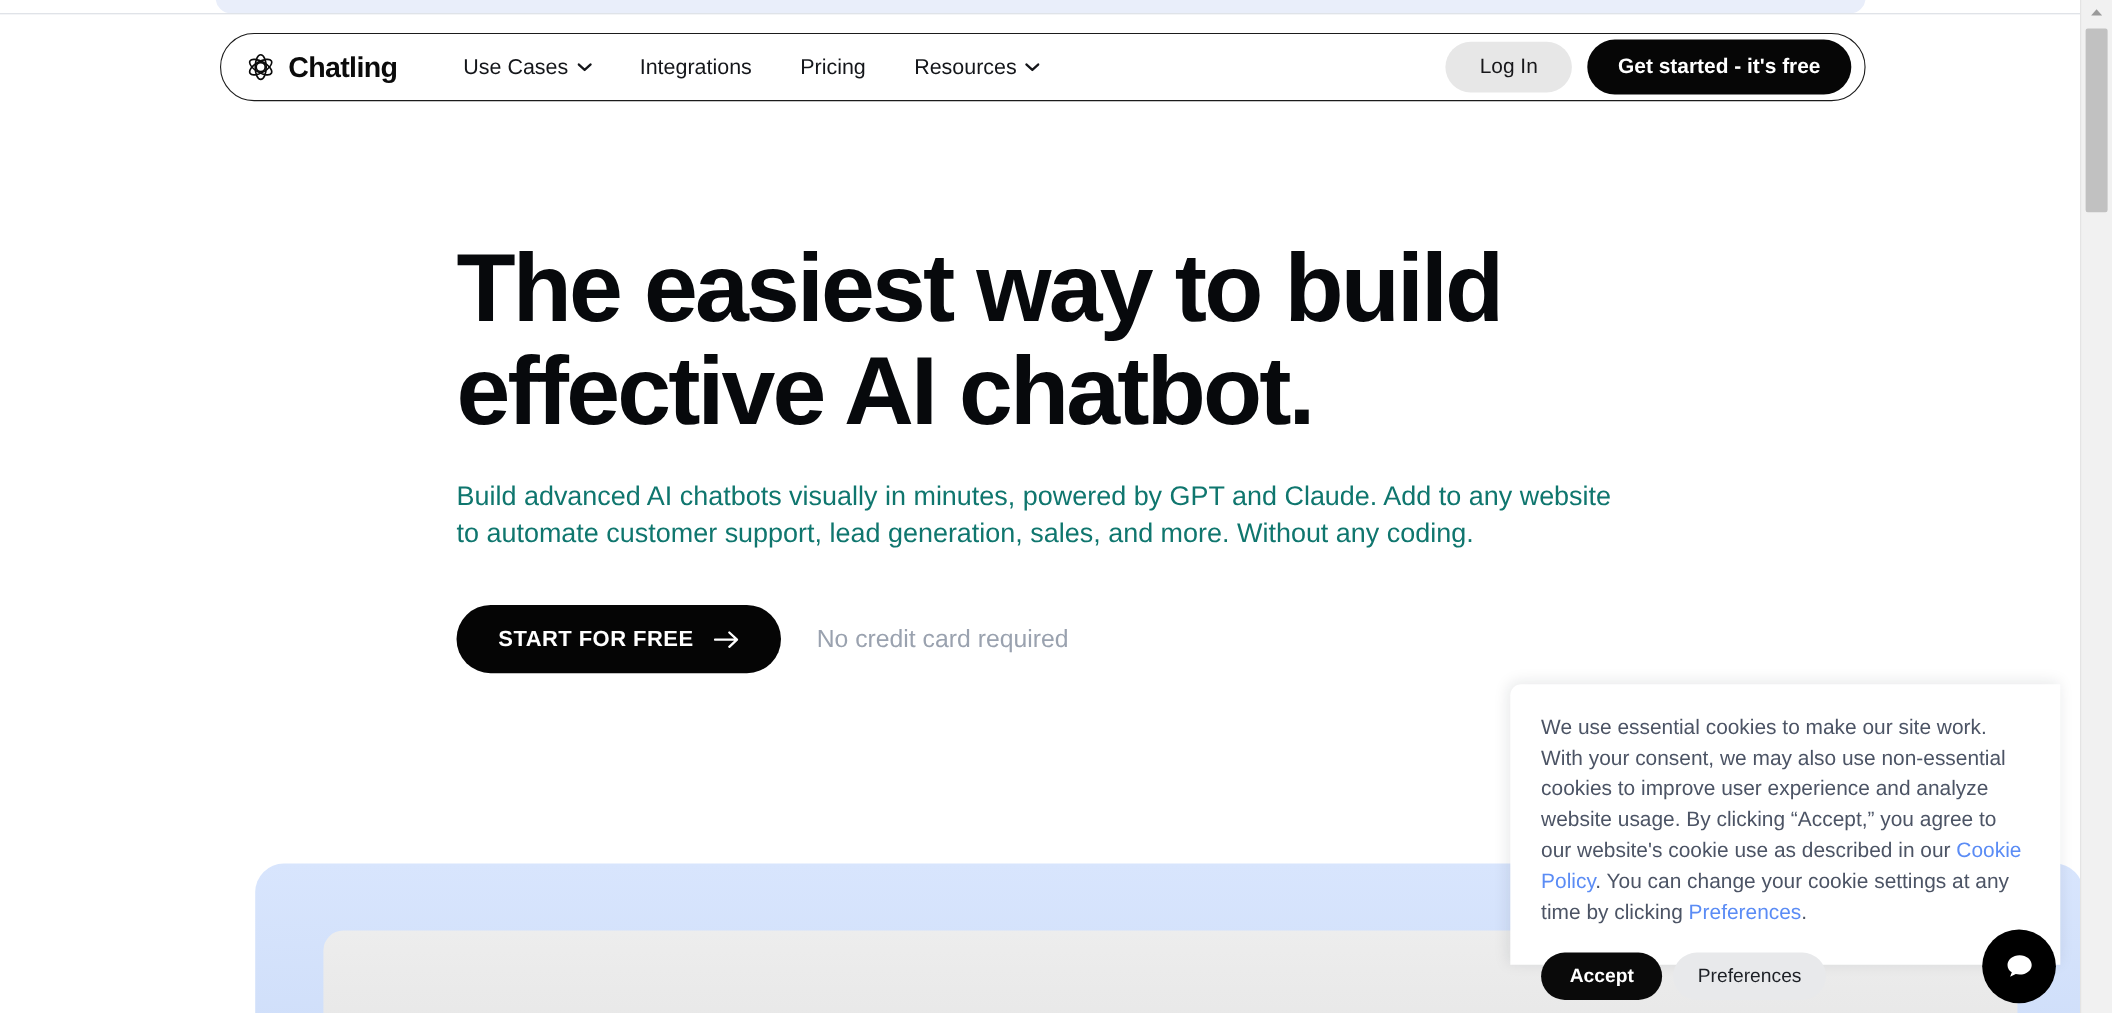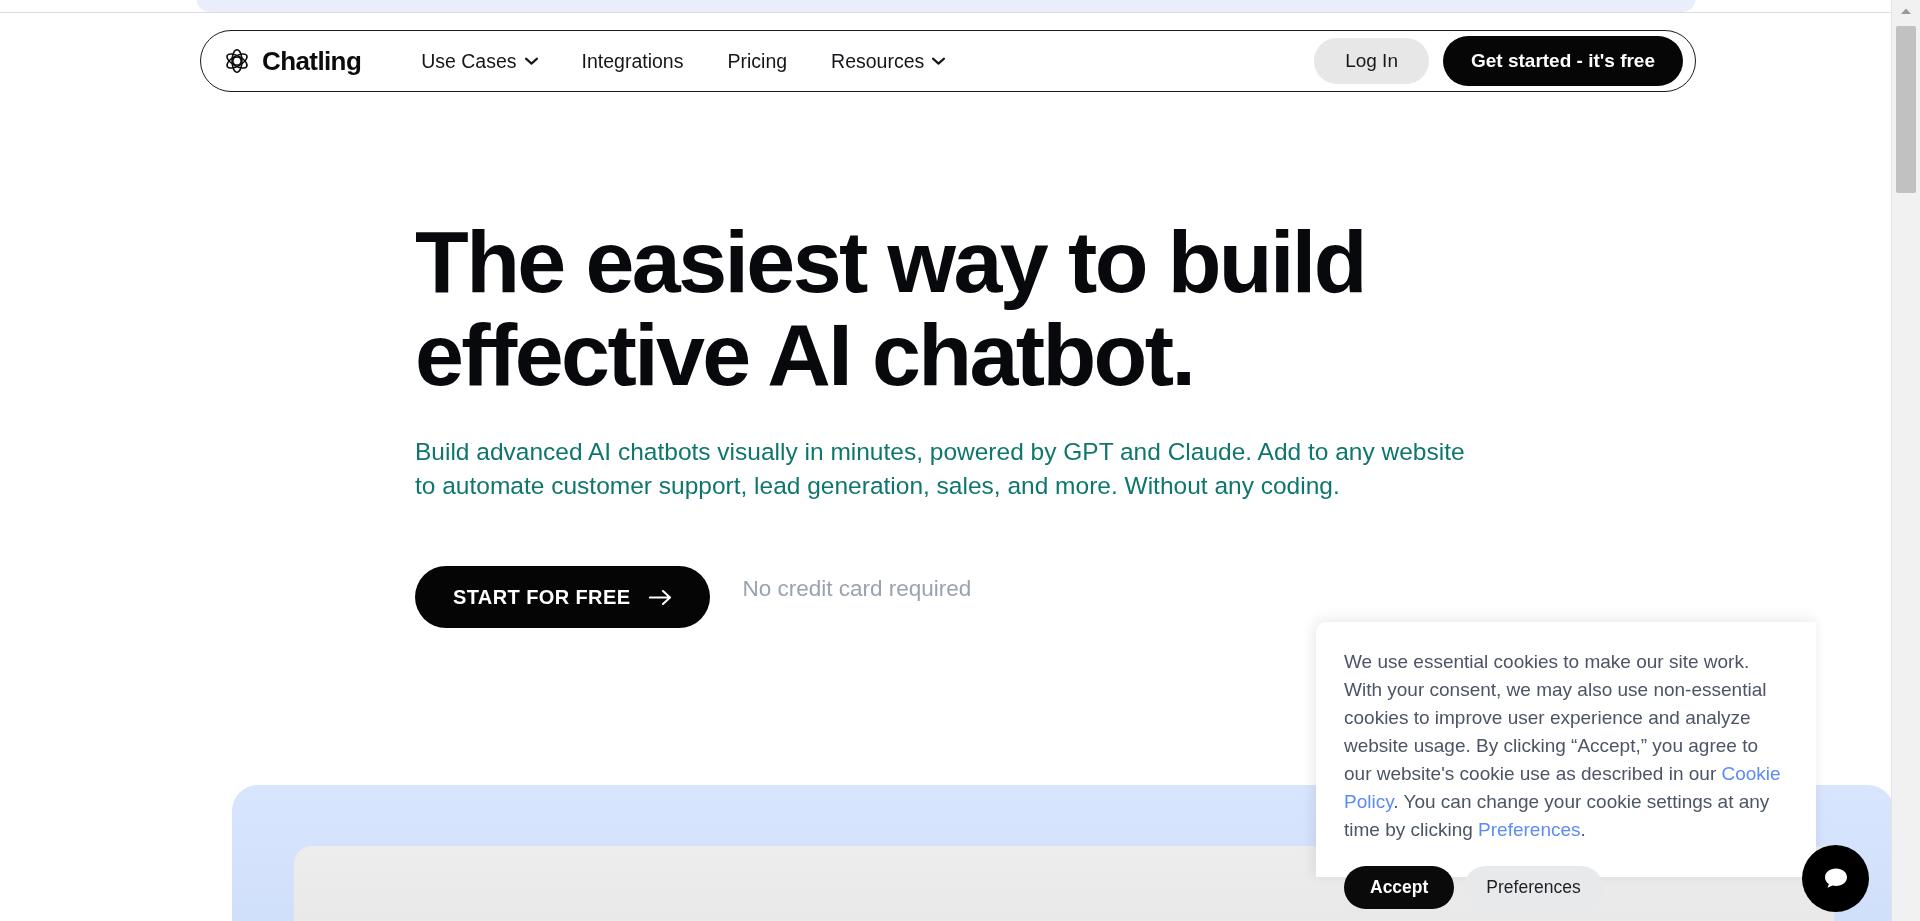--- a/index.html
+++ b/index.html
@@ -102,21 +102,21 @@
   .hero-actions {
     margin-top: 46px;
     display: flex; align-items: center; gap: 18px;
   }
   .btn-start {
     background: #050505; color: #ffffff;
     border: none; border-radius: 40px;
     padding: 0 38px;
     height: 62px;
     display: flex; align-items: center; gap: 19px;
-    cursor: pointer; font-family: inherit; margin-top: 16px;
+    cursor: pointer; font-family: inherit;
   }
   .btn-start-label {
     font-size: 20px; font-weight: bold; letter-spacing: 0.4px;
   }
   .arrow-ico { width: 23px; height: 17px; display: block; }
   .no-card {
     font-size: 22.5px; color: #9aa2af; margin-left: 14px;
   }
 
   
@@ -131,21 +131,21 @@
     position: absolute;
     left: 294px; top: 846px;
     width: 1540px; height: 160px;
     background: linear-gradient(180deg, #ededed 0%, #e4e4e4 100%);
     border-radius: 18px 18px 0 0;
   }
 
   
   .cookie {
     position: absolute;
-    left: 1316px; top: 622px;
+    left: 1373px; top: 622px;
     width: 500px; height: 255px;
     background: #ffffff;
     border-radius: 10px 0 0 0;
     box-shadow: -2px -2px 14px rgba(20,25,40,0.10);
     padding: 26px 32px 0 28px;
   }
   .cookie-text {
     font-size: 19px;
     line-height: 1.475;
     color: #4c5465;

